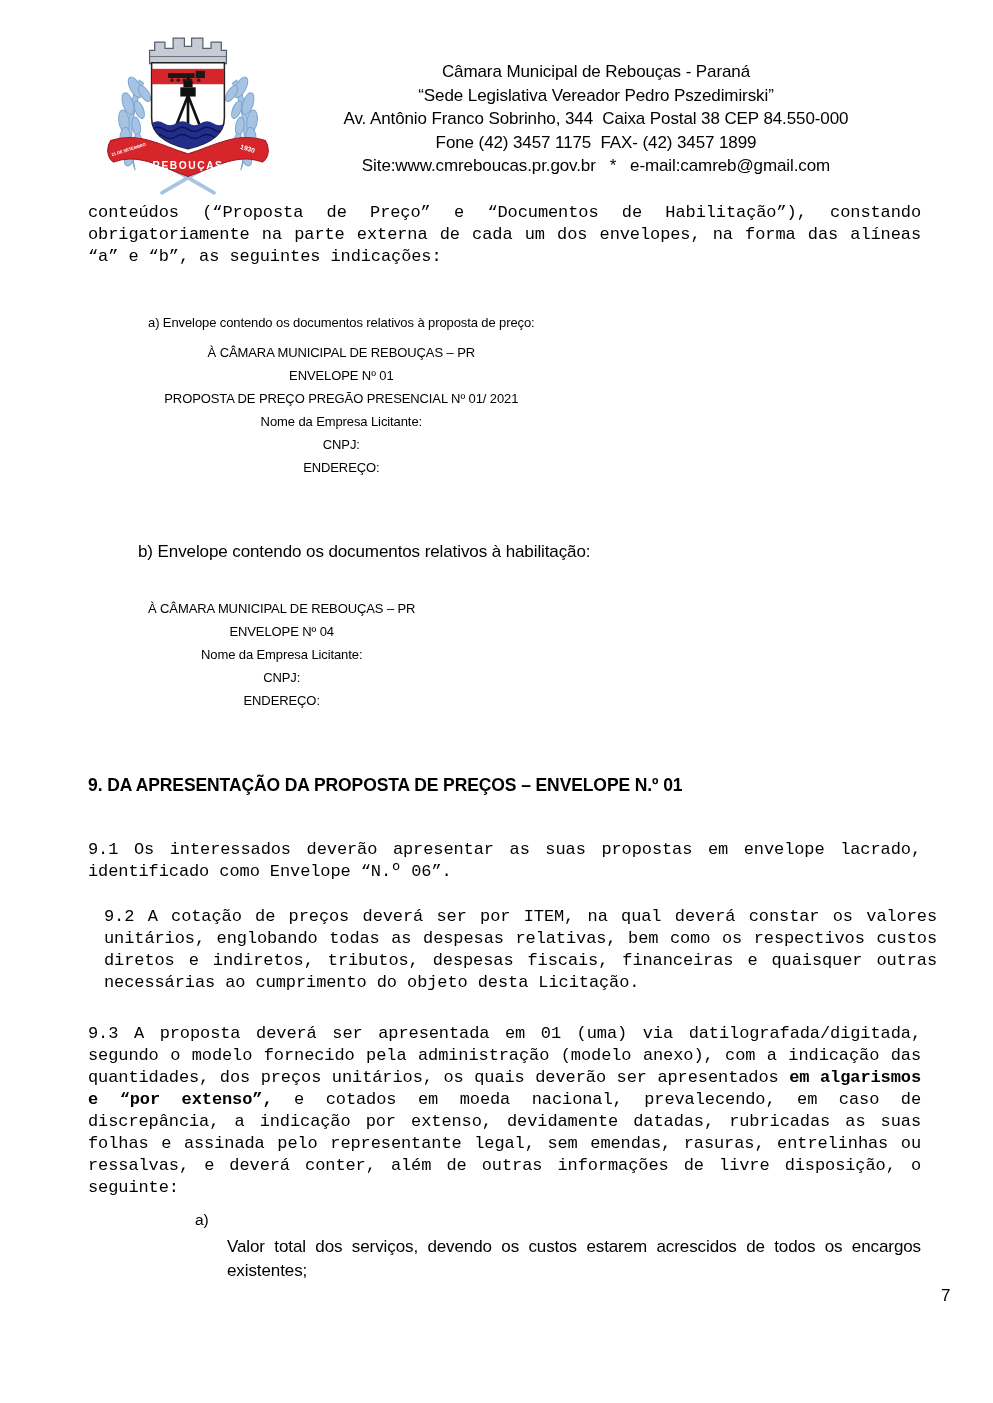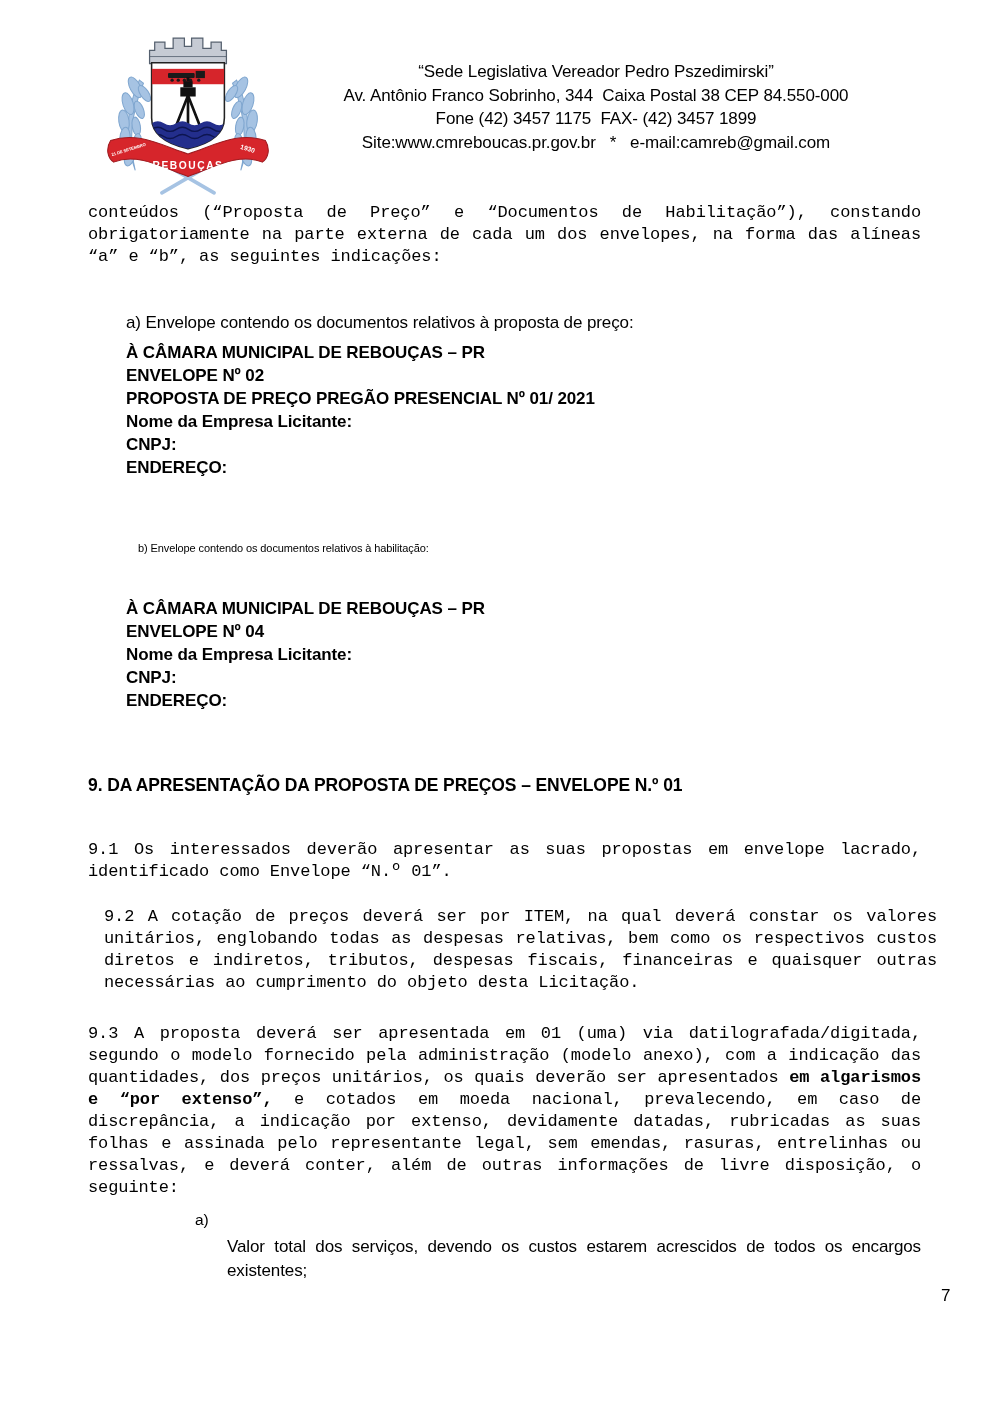--- a/index.html
+++ b/index.html
@@ -17,26 +17,26 @@
     position:absolute;left:276px;top:60px;width:640px;
     text-align:center;font-size:17px;line-height:23.5px;
     letter-spacing:-0.1px;white-space:nowrap;
   }
   .para{
     position:absolute;left:88px;width:833px;
     font-size:17px;line-height:22px;letter-spacing:-0.1px;
     text-align:justify;margin:0;font-family:Liberation Mono, monospace;
   }
   .p1{top:202px;}
-  .blk{position:absolute;left:126px;font-size:17px;line-height:23px;letter-spacing:-0.1px;}
+  .blk{position:absolute;left:148px;font-size:13px;line-height:23px;letter-spacing:-0.1px;text-align:center;}
   .blk p{margin:0;}
   .blk .lead{margin-bottom:7px;font-weight:normal;}
-  .blk .b{font-weight:bold;}
+  .blk .b{font-weight:normal;}
   .blk1{top:311px;}
-  .bline{position:absolute;left:138px;top:542px;font-size:11px;letter-spacing:-0.1px;margin:0;}
+  .bline{position:absolute;left:138px;top:542px;font-size:17px;letter-spacing:-0.1px;margin:0;}
   .blk2{top:597px;}
   .h9{
     position:absolute;left:88px;top:775px;margin:0;
     font-size:17.5px;font-weight:bold;letter-spacing:-0.1px;white-space:nowrap;text-align:right;
   }
   .p91{top:839px;}
   .p92{top:906px;margin-left:16px;}
   .p93{top:1023px;}
   .p93 strong{font-weight:bold;}
   .lista{
@@ -126,54 +126,55 @@
         </g>
 
         <path d="M12,104 C38,95 60,108 87.5,117 C115,108 137,95 163,104 C168,112 166,121 160,125 C137,116 115,129 87.5,139 C60,129 38,116 15,125 C9,121 7,112 12,104 Z" fill="#d6252b" stroke="#9e1b20" stroke-width="1"></path>
         <text x="87.5" y="132" text-anchor="middle" font-family="Liberation Sans, sans-serif" font-size="10" font-weight="bold" fill="#ffffff" letter-spacing="1.5">REBOUÇAS</text>
         <text x="30" y="114" text-anchor="middle" transform="rotate(-17 30 114)" font-family="Liberation Sans, sans-serif" font-size="4" font-weight="bold" fill="#ffffff">21 DE SETEMBRO</text>
         <text x="145" y="114" text-anchor="middle" transform="rotate(17 145 114)" font-family="Liberation Sans, sans-serif" font-size="6.5" font-weight="bold" fill="#ffffff">1930</text>
       </svg>
     </div>
 
     <div class="hdr">
+      <div>Câmara Municipal de Rebouças - Paraná</div>
       <div>“Sede Legislativa Vereador Pedro Pszedimirski”</div>
       <div>Av. Antônio Franco Sobrinho, 344 &nbsp;Caixa Postal 38 CEP 84.550-000</div>
       <div>Fone (42) 3457 1175 &nbsp;FAX- (42) 3457 1899</div>
       <div>Site:www.cmreboucas.pr.gov.br &nbsp; * &nbsp; e-mail:camreb@gmail.com</div>
     </div>
   </header>
 
   <main>
 
     <p class="para p1">conteúdos (“Proposta de Preço” e “Documentos de Habilitação”), constando obrigatoriamente na parte externa de cada um dos envelopes, na forma das alíneas “a” e “b”, as seguintes indicações:</p>
 
     <div class="blk blk1">
       <p class="lead">a) Envelope contendo os documentos relativos à proposta de preço:</p>
       <p class="b">À CÂMARA MUNICIPAL DE REBOUÇAS – PR</p>
-      <p class="b">ENVELOPE Nº 02</p>
+      <p class="b">ENVELOPE Nº 01</p>
       <p class="b">PROPOSTA DE PREÇO PREGÃO PRESENCIAL Nº 01/ 2021</p>
       <p class="b">Nome da Empresa Licitante:</p>
       <p class="b">CNPJ:</p>
       <p class="b">ENDEREÇO:</p>
     </div>
 
     <p class="bline">b) Envelope contendo os documentos relativos à habilitação:</p>
 
     <div class="blk blk2">
       <p class="b">À CÂMARA MUNICIPAL DE REBOUÇAS – PR</p>
       <p class="b">ENVELOPE Nº 04</p>
       <p class="b">Nome da Empresa Licitante:</p>
       <p class="b">CNPJ:</p>
       <p class="b">ENDEREÇO:</p>
     </div>
 
     <h2 class="h9">9. DA APRESENTAÇÃO DA PROPOSTA DE PREÇOS – ENVELOPE N.º 01</h2>
 
-    <p class="para p91">9.1 Os interessados deverão apresentar as suas propostas em envelope lacrado, identificado como Envelope “N.º 01”.</p>
+    <p class="para p91">9.1 Os interessados deverão apresentar as suas propostas em envelope lacrado, identificado como Envelope “N.º 06”.</p>
 
     <p class="para p92">9.2 A cotação de preços deverá ser por ITEM, na qual deverá constar os valores unitários, englobando todas as despesas relativas, bem como os respectivos custos diretos e indiretos, tributos, despesas fiscais, financeiras e quaisquer outras necessárias ao cumprimento do objeto desta Licitação.</p>
 
     <p class="para p93"><span>9.3 A proposta deverá ser apresentada em 01 (uma) via datilografada/digitada, segundo o modelo fornecido pela administração (modelo anexo), com a indicação das quantidades, dos preços unitários, os quais deverão ser apresentados </span><strong>em algarismos e “por extenso”,</strong><span> e cotados em moeda nacional, prevalecendo, em caso de discrepância, a indicação por extenso, devidamente datadas, rubricadas as suas folhas e assinada pelo representante legal, sem emendas, rasuras, entrelinhas ou ressalvas, e deverá conter, além de outras informações de livre disposição, o seguinte:</span></p>
 
     <div class="lista">
       <span class="marker">a)</span>
       <span class="txt">Valor total dos serviços, devendo os custos estarem acrescidos de todos os encargos existentes;</span>
     </div>
 

